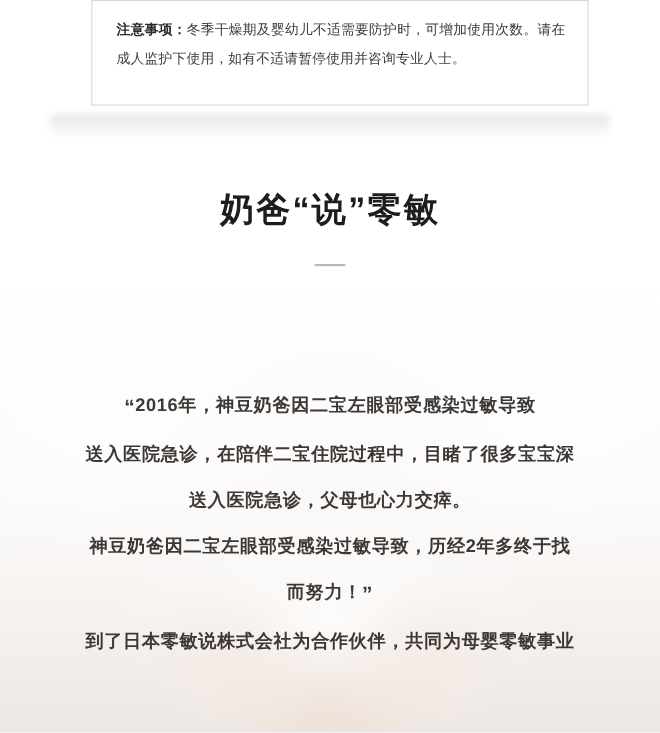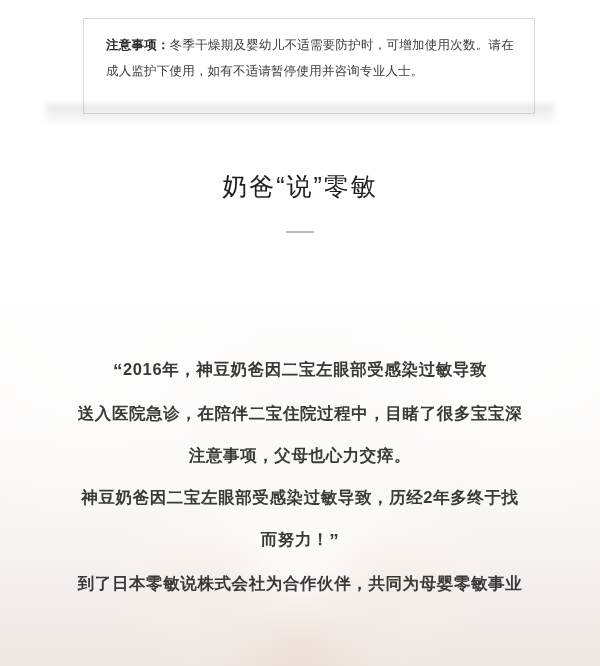--- a/index.html
+++ b/index.html
@@ -29,21 +29,21 @@
     position: absolute;
     left: 0;
     top: 0;
     width: 600px;
     height: 125px;
     background: #ffffff;
   }
   .notice-box {
     position: absolute;
     left: 83px;
-    top: 18px;
+    top: 0;
     width: 452px;
     height: 96px;
     border: 1px solid #d8d8d8;
     background: #ffffff;
     box-sizing: border-box;
   }
   .notice-text {
     position: absolute;
     left: 22px;
     top: 13px;
@@ -76,22 +76,22 @@
     left: 0;
     top: 125px;
     width: 600px;
     height: 145px;
     background: #ffffff;
     text-align: center;
   }
   .heading-title {
     margin: 0;
     padding-top: 45px;
-    font-size: 25px;
-    font-weight: normal;
+    font-size: 31px;
+    font-weight: bold;
     letter-spacing: 2px;
     color: #1d1d1d;
     font-family: "Liberation Sans", sans-serif;
   }
   .heading-rule {
     margin: 28px auto 0 auto;
     width: 28px;
     height: 2px;
     background: #b9b9b9;
   }
@@ -172,20 +172,20 @@
   </div>
 
   <div class="photo-area">
     <div class="photo-bg"></div>
     <div class="photo-veil"></div>
     <div class="photo-top-fade"></div>
 
     <div class="quote">
       <p><span class="mark">“</span><span>2016年，神豆奶爸因二宝左眼部受感染过敏导致</span></p>
       <p>送入医院急诊，在陪伴二宝住院过程中，目睹了很多宝宝深</p>
-      <p>注意事项，父母也心力交瘁。</p>
+      <p>送入医院急诊，父母也心力交瘁。</p>
       <p>神豆奶爸因二宝左眼部受感染过敏导致，历经2年多终于找</p>
       <p><span>而努力！</span><span class="mark">”</span></p>
       <p>到了日本零敏说株式会社为合作伙伴，共同为母婴零敏事业</p>
     </div>
   </div>
 
 </div>
 
 </body></html>

